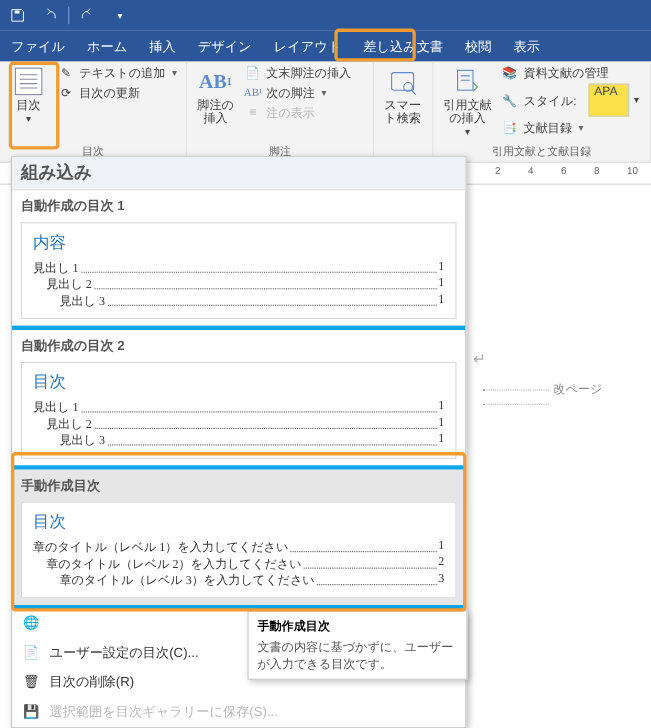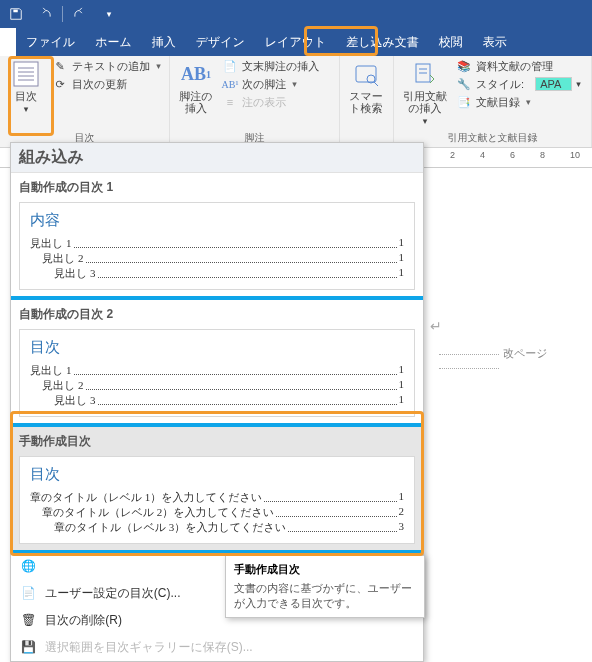--- a/index.html
+++ b/index.html
@@ -3,21 +3,21 @@
 <meta charset="utf-8">
 <style>
   * { margin: 0; padding: 0; box-sizing: border-box; }
   body { font-family: "Yu Gothic UI", "Meiryo", sans-serif; font-size: 12px; background: #fff; width: 592px; height: 662px; overflow: hidden; position: relative; }
 
   .titlebar { height: 28px; background: #2b579a; display: flex; align-items: center; padding: 0 4px; gap: 4px; }
   .tb-btn { width: 24px; height: 24px; display: flex; align-items: center; justify-content: center; color: #fff; }
   .tb-btn svg { width: 14px; height: 14px; fill: #fff; }
   .tb-sep { width: 1px; height: 16px; background: rgba(255,255,255,.4); margin: 0 2px;}
 
-  .tabs { height: 28px; background: #2b579a; display: flex; align-items: stretch; color: #fff; margin-left: 16px; }
+  .tabs { height: 28px; background: #2b579a; display: flex; align-items: stretch; color: #fff; }
   .tab { padding: 0 10px; display: flex; align-items: center; font-size: 12px; position: relative; }
   .tab.active { background: #f3f3f3; color: #2b579a; }
 
   .ribbon { height: 92px; background: #f3f3f3; border-bottom: 1px solid #d4d4d4; display: flex; }
   .rgroup { border-right: 1px solid #e1e1e1; padding: 2px 6px 0 6px; display: flex; flex-direction: column; justify-content: space-between; }
   .rgroup-body { display: flex; gap: 6px; align-items: flex-start; }
   .rgroup-label { font-size: 10px; color: #666; text-align: center; padding: 2px 0; }
   .bigbtn { width: 40px; text-align: center; font-size: 11px; color: #444; }
   .bigbtn .ic { width: 32px; height: 32px; margin: 0 auto 0; display: flex; align-items: center; justify-content: center; }
   .bigbtn .lbl { line-height: 1.1; }
@@ -177,21 +177,21 @@
               <path d="M18 14l4 4-4 4" fill="none" stroke="#6a6"></path>
             </svg>
           </div>
         <div class="lbl"><span>引用文献の挿入</span><br><span style="font-size:9px">▾</span></div>
       </div>
       <div class="smallbtns">
         <div class="srow">
             <span class="ic">📚</span>
             <span>資料文献の管理</span>
           </div>
-        <div class="srow"><span class="ic">🔧</span><span>スタイル:</span>&nbsp;<span style="border:1px solid #ccc;padding:0 10px 0 4px;background:#5eead4">APA</span><span style="font-size:9px">▾</span></div>
+        <div class="srow"><span class="ic">🔧</span><span>スタイル:</span>&nbsp;<span style="border:1px solid #ccc;padding:0 10px 16px 4px;background:#fde047">APA</span><span style="font-size:9px">▾</span></div>
         <div class="srow chev">
             <span class="ic">📑</span>
             <span>文献目録</span>
           </div>
       </div>
     </div>
     <div class="rgroup-label">引用文献と文献目録</div>
   </div>
 </div>
 

